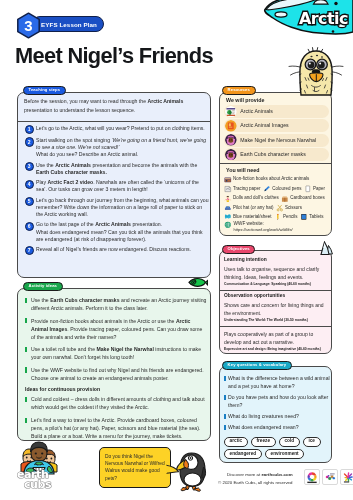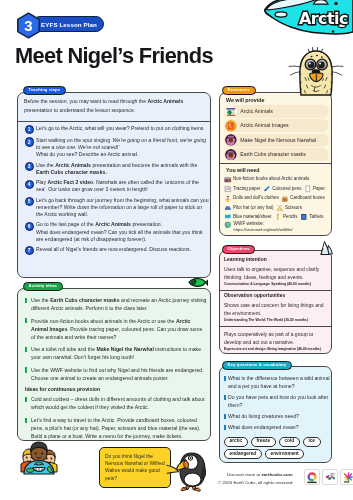--- a/index.html
+++ b/index.html
@@ -624,20 +624,26 @@
   <path d="M16 26.5 c1.5 5 10.5 5 12 0 z" fill="#ffffff" stroke="#1a1a1a" stroke-width="1.1" stroke-linejoin="round"></path>
   <g stroke="#1a1a1a" stroke-width=".7">
           <path d="M19 27v3.2"></path>
           <path d="M22 27v3.8"></path>
           <path d="M25 27v3.2"></path>
         </g>
 
   <path d="M17 24 c1-1.2 2.6-1.2 3.6 0" stroke="#1a1a1a" stroke-width=".9" fill="none"></path>
   <path d="M23.4 24 c1-1.2 2.6-1.2 3.6 0" stroke="#1a1a1a" stroke-width=".9" fill="none"></path>
  </svg>
+ <div class="ec-word ec-w1">
+   <svg width="44" height="22" viewBox="0 0 44 22">
+          <text x="1" y="10" font-family="DejaVu Sans, sans-serif" font-size="11" font-weight="bold" fill="#ffffff" stroke="#8a8a8a" stroke-width="1.1" paint-order="stroke" letter-spacing="-.4">earth</text>
+          <text x="8" y="19.5" font-family="DejaVu Sans, sans-serif" font-size="11" font-weight="bold" fill="#ffffff" stroke="#8a8a8a" stroke-width="1.1" paint-order="stroke" letter-spacing="-.4">cubs</text>
+        </svg>
+ </div>
 </div>
 
 <div class="deco" id="fish">
  <svg width="20" height="12" viewBox="0 0 20 12">
   <path d="M13.5 2.2 c-4.5-1.6 -10 -.4 -12.5 3.2 c2.5 3.6 8 4.8 12.5 3.2 c2 -.7 3.5 -1.9 4 -3.2 c-.5 -1.3 -2 -2.5 -4 -3.2 z" fill="#16c44a" stroke="#111" stroke-width="1.2"></path>
   <path d="M17.3 5.4 c1.2-1.3 2.4-2 2.4-2 l-.2 4.4 c0 0 -1 -1 -2.2 -2.4 z" fill="#16c44a" stroke="#111" stroke-width="1.1"></path>
   <path d="M6.5 2.5 c1 1 1.4 2 1.6 2.9" stroke="#111" stroke-width="1.1" fill="none"></path>
   <ellipse cx="5.5" cy="5.5" rx="2" ry="1.7" fill="#0aa03a" stroke="#111" stroke-width="1"></ellipse>
   <circle cx="5.5" cy="5.5" r=".8" fill="#111"></circle>
  </svg>

